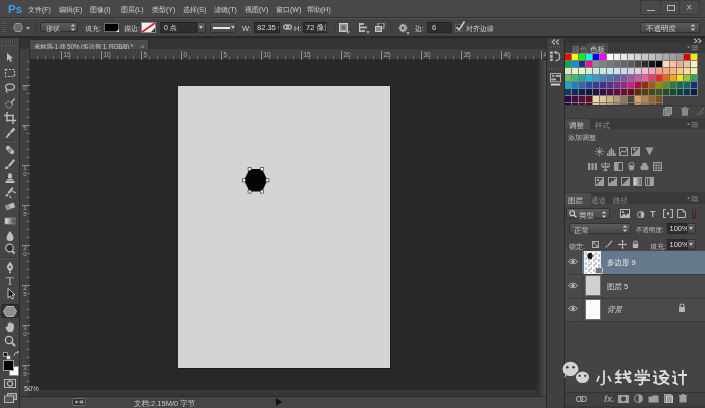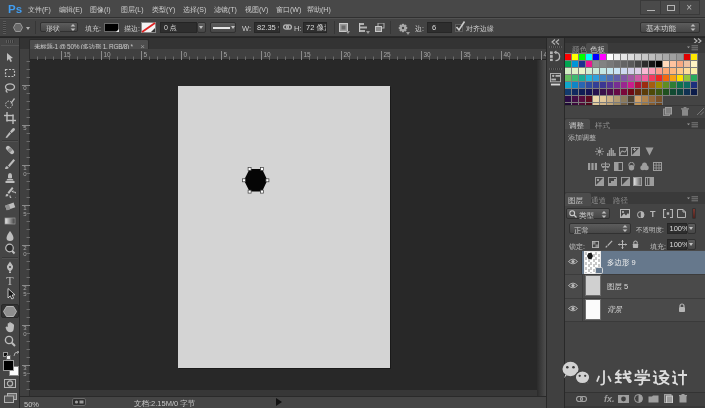--- a/index.html
+++ b/index.html
@@ -111,21 +111,21 @@
 <div class="abs txt" style="left:415px;top:24px;font-size:7px;">边:</div>
 <div class="abs well" style="left:427px;top:22px;width:25px;height:11px;">
     <span style="margin-left:4px;font-size:7.5px;">6</span>
   </div>
 <div class="abs" style="left:455px;top:24px;width:8px;height:8px;background:#3a3a3a;border:1px solid #5e5e5e;"></div>
 <svg class="abs" style="left:455px;top:20px;" width="11" height="12" viewBox="0 0 11 12">
     <path d="M1.5,7 L4,10 L9.5,1.5" fill="none" stroke="#cccccc" stroke-width="1.6"></path>
   </svg>
 <div class="abs txt" style="left:466px;top:24px;font-size:7px;">对齐边缘</div>
 <div class="abs btn" style="left:640px;top:22px;width:60px;height:11px;"></div>
-<div class="abs txt" style="left:646px;top:24px;font-size:7.5px;">基本功能</div>
+<div class="abs txt" style="left:646px;top:24px;font-size:7.5px;">不透明度</div>
 <svg class="abs" style="left:690px;top:24px;" width="6" height="7" viewBox="0 0 6 7">
     <path d="M3,0 L5.4,2.6 L0.6,2.6 Z M3,7 L0.6,4.4 L5.4,4.4 Z" fill="#c0c0c0"></path>
   </svg>
 <div class="abs" style="left:0;top:38px;width:20px;height:370px;background:#454545;border-right:1px solid #292929;"></div>
 <div class="abs" style="left:6px;top:40px;width:8px;height:3px;background:repeating-linear-gradient(90deg,#5d5d5d 0 1px,#383838 1px 2px);"></div>
 <div class="abs" style="left:1px;top:45px;width:18px;height:1px;background:#555;"></div>
 <svg class="abs" style="left:4px;top:52px;" width="12" height="12" viewBox="0 0 12 12">
     <path d="M3,1 L3,9 L5,7 L6.5,10 L8,9.3 L6.6,6.5 L9,6 Z" fill="#bdbdbd"></path>
   </svg>
 <svg class="abs" style="left:4px;top:67px;" width="12" height="12" viewBox="0 0 12 12">
@@ -389,21 +389,21 @@
 <rect x="10.1" y="4.5" width="3" height="3"></rect>
 <rect x="22.6" y="4.5" width="3" height="3"></rect>
 <rect x="27.9" y="15.8" width="3" height="3"></rect>
 <rect x="22.6" y="27.1" width="3" height="3"></rect>
 <rect x="10.1" y="27.1" width="3" height="3"></rect>
 </g>
   </svg>
 <div class="abs" style="left:537px;top:60px;width:9px;height:336px;background:linear-gradient(90deg,#2b2b2b,#4e4e4e);"></div>
 <div class="abs" style="left:30px;top:390px;width:507px;height:6px;background:#373737;"></div>
 <div class="abs" style="left:20px;top:396px;width:526px;height:12px;background:#454545;border-top:1px solid #2a2a2a;"></div>
-<div class="abs" style="left:24px;top:400px;font-size:7.5px;color:#c8c8c8;">50%</div>
+<div class="abs" style="left:24px;top:384px;font-size:7.5px;color:#c8c8c8;">50%</div>
 <svg class="abs" style="left:72px;top:398px;" width="14" height="8" viewBox="0 0 14 8">
     <rect x="0.5" y="0.5" width="13" height="7" rx="1.5" fill="#2e2e2e" stroke="#6a6a6a"></rect>
     <circle cx="4.5" cy="4" r="1.6" fill="#9a9a9a"></circle>
     <rect x="7.5" y="2.5" width="4" height="3" fill="#9a9a9a"></rect>
   </svg>
 <div class="abs" style="left:134px;top:398.5px;font-size:7.5px;color:#c8c8c8;">文档:2.15M/0 字节</div>
 <div class="abs" style="left:276px;top:398px;width:0;height:0;border-top:4px solid transparent;border-bottom:4px solid transparent;border-left:6px solid #111;"></div>
 <div class="abs" style="left:546px;top:38px;width:19px;height:370px;background:#404040;border-left:1px solid #292929;border-right:1px solid #292929;"></div>
 <svg class="abs" style="left:551px;top:39px;" width="9" height="6" viewBox="0 0 9 6">
     <path d="M4,0.5 L1,3 L4,5.5 M8,0.5 L5,3 L8,5.5" fill="none" stroke="#b5b5b5" stroke-width="1.1"></path>

